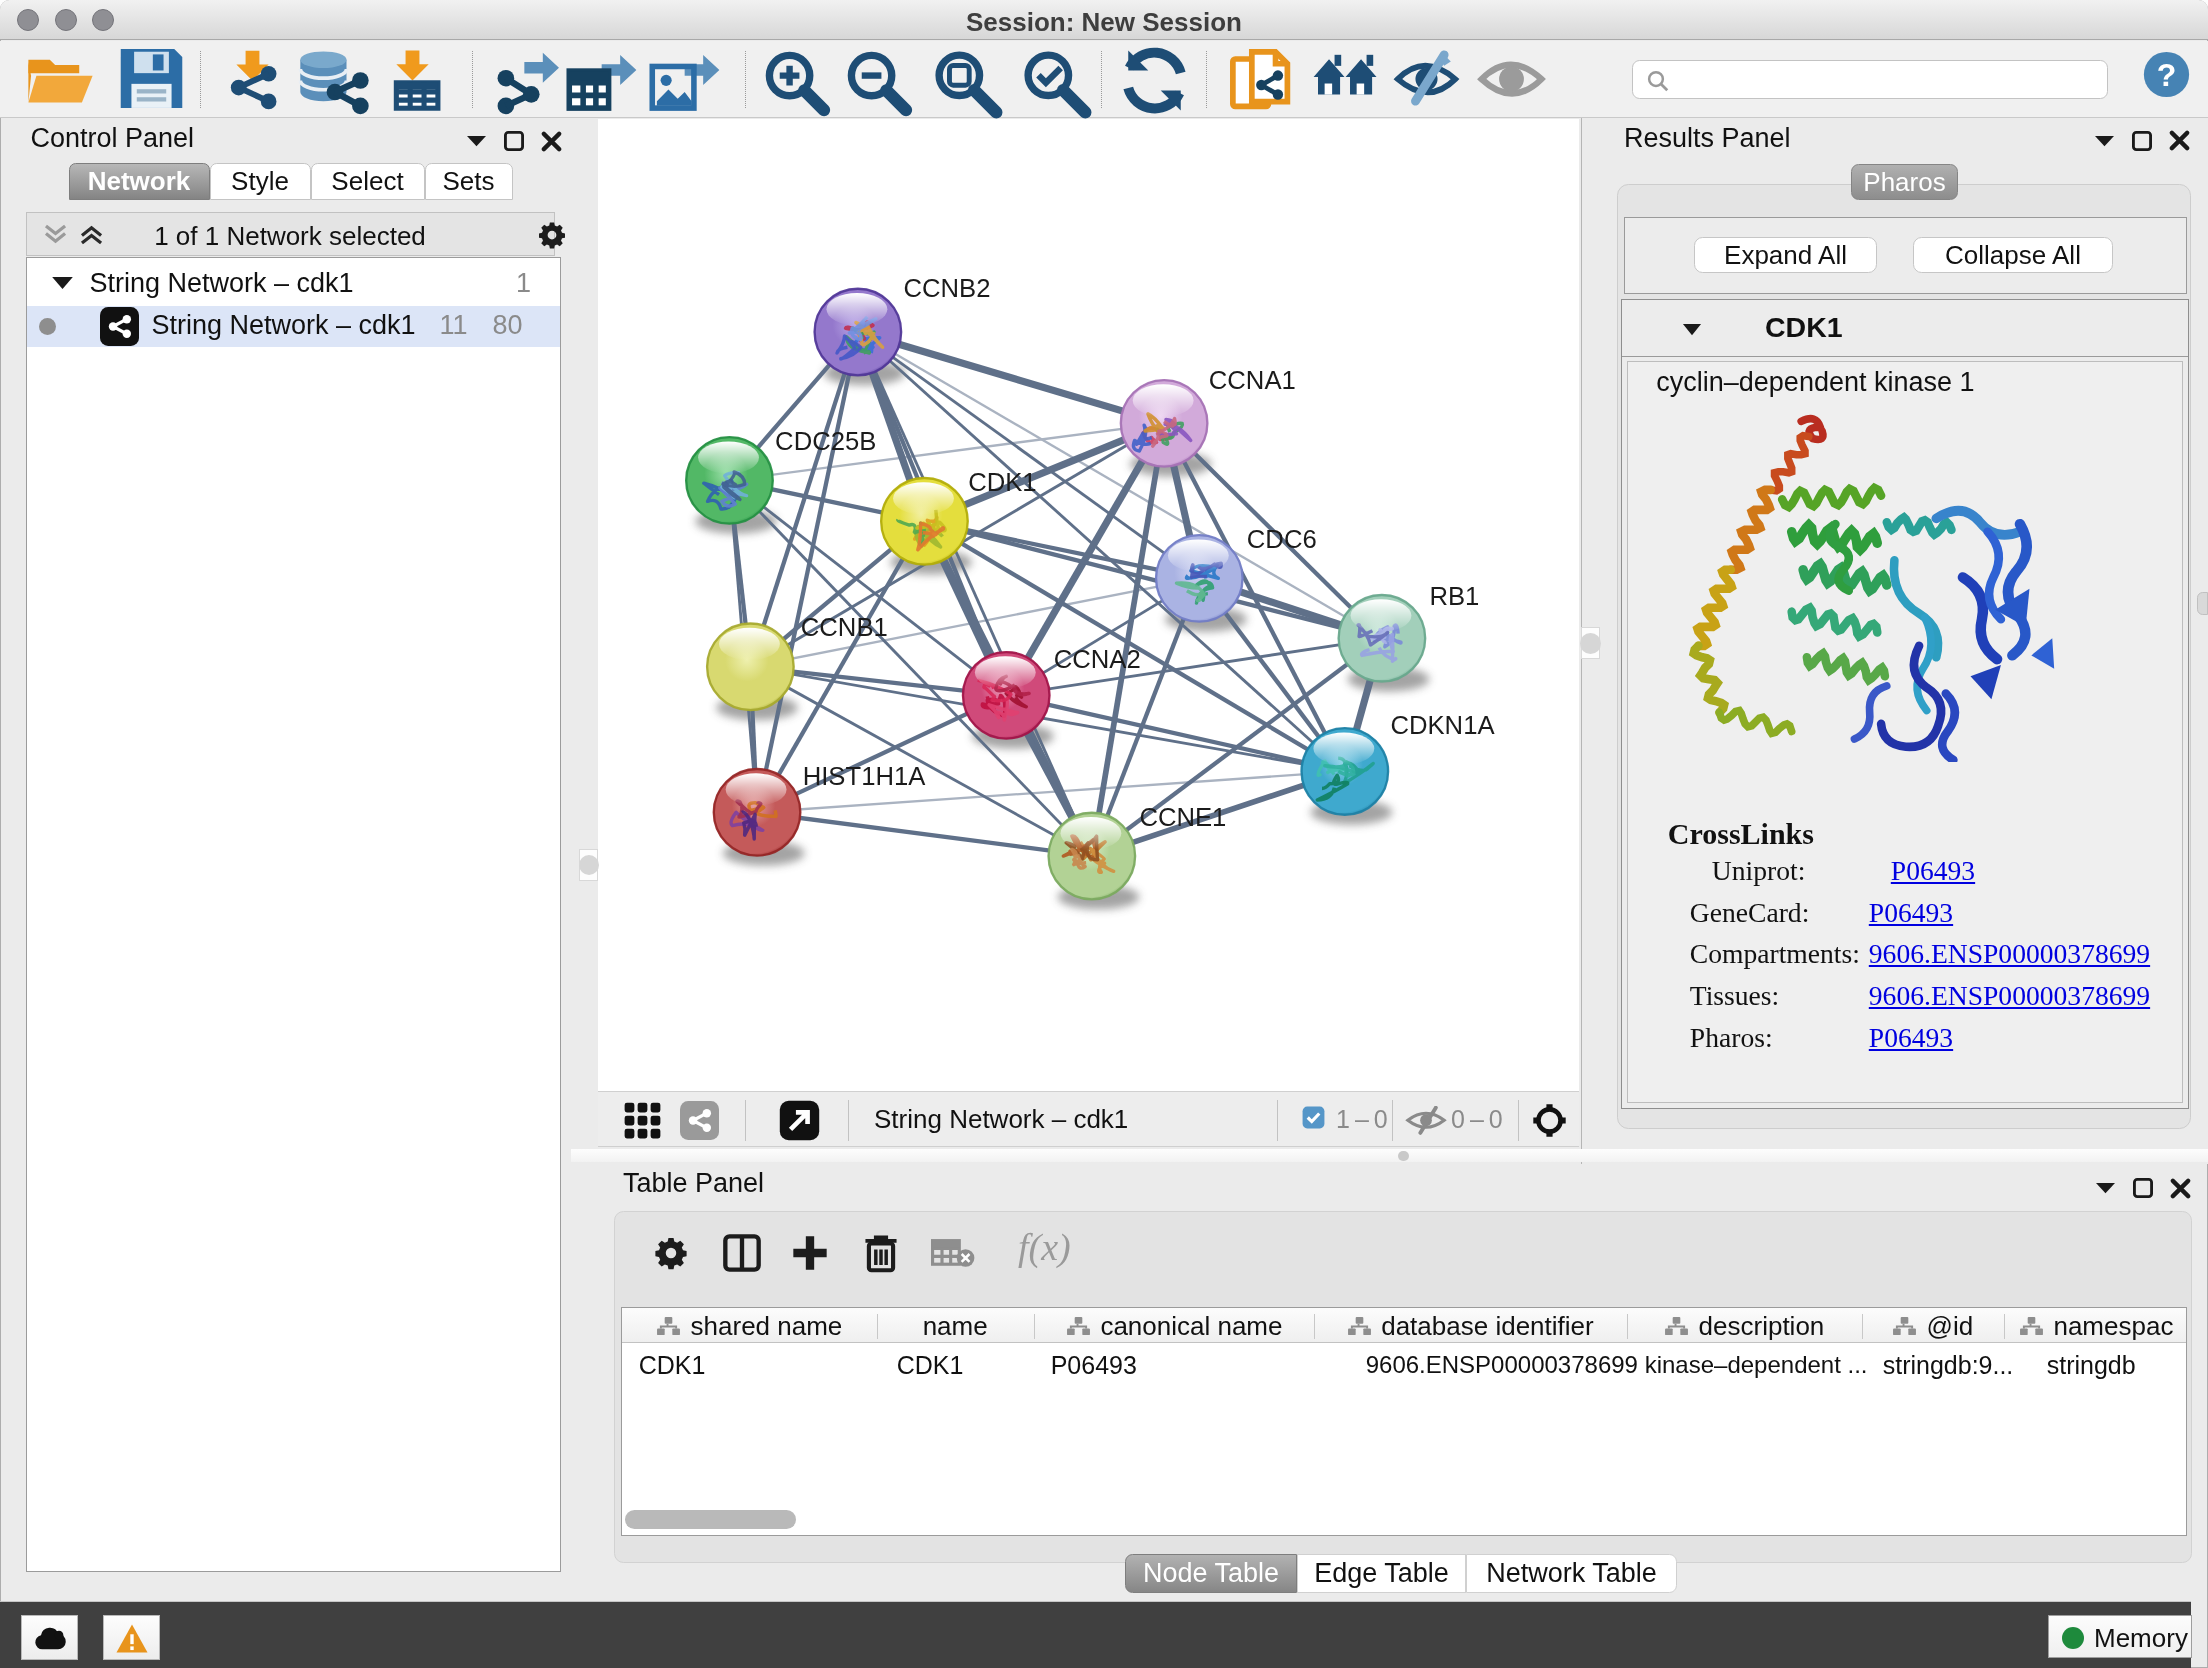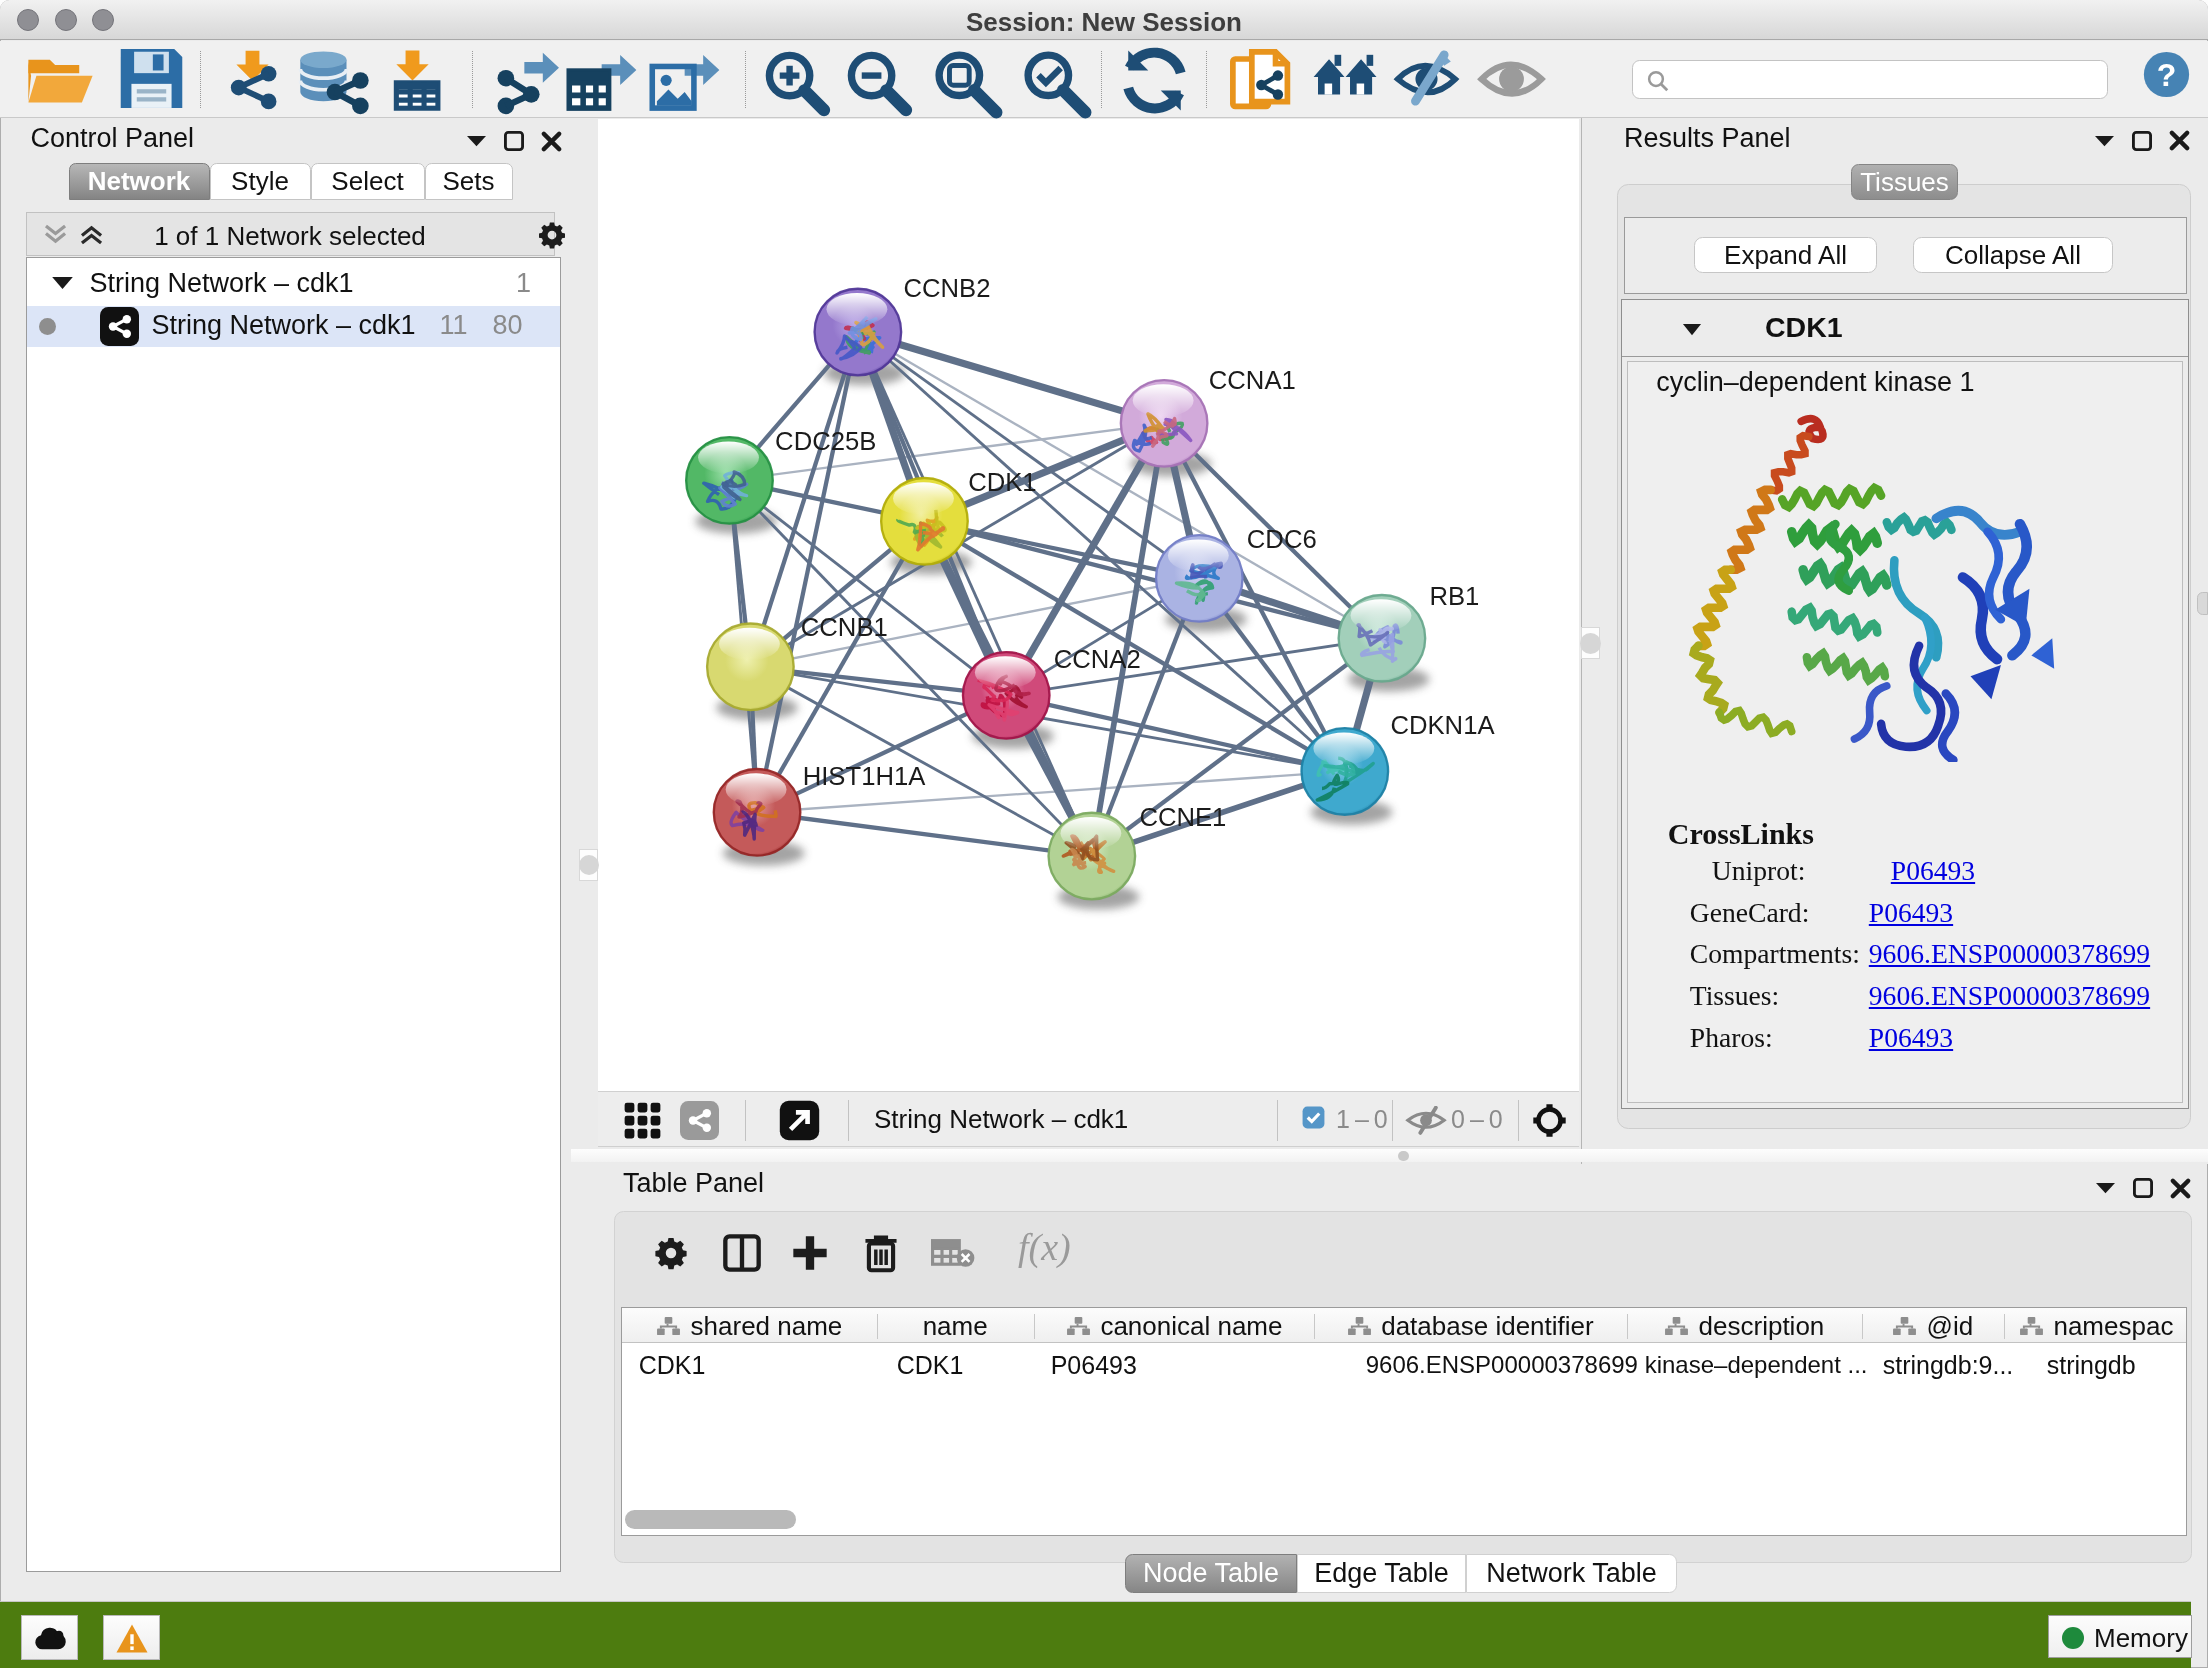--- a/index.html
+++ b/index.html
@@ -37,21 +37,21 @@
 #netcanvas { left:598px; top:119px; width:981px; height:972px; background:#fff; }
 #nettools { left:598px; top:1091px; width:981px; height:56px; background:#ededed; border-top:1px solid #d0d0d0; border-bottom:1px solid #cfcfcf; }
 
 
 #rpanel { left:1581px; top:118px; width:628px; height:1046px; background:#ebebeb; border-left:1px solid #b5b5b5; }
 
 
 #tpanel { left:571px; top:1149px; width:1638px; height:462px; }
 
 
-#statusbar { left:0; top:1601px; width:2191px; height:68px; background:#4d7c0f; border-top:1px solid #c6c6c6; }
+#statusbar { left:0; top:1601px; width:2191px; height:68px; background:#404040; border-top:1px solid #c6c6c6; }
 .sbtn { position:absolute; top:13.3px; width:57px; height:45px; background:linear-gradient(#fdfdfd,#ededed); border:1px solid #b9b9b9; }
 .xrow { position:absolute; left:62px; font-family:"Liberation Serif",serif; font-size:27.6px; }
 .xl { color:#111; }
 .xv { position:absolute; left:179px; color:#0000e0; text-decoration:underline; white-space:nowrap; }
 .thead { position:absolute; top:0; height:36px; font-size:26px; color:#111; display:flex; align-items:center; justify-content:center; }
 .ticon { width:25px; height:21px; margin-right:9.5px; }
 </style>
 </head>
 <body>
 <div id="win">
@@ -527,21 +527,21 @@
     <svg width="21" height="13.3" viewBox="0 0 22 14">
           <path d="M1 2 h20 l-10 11 z" fill="#1a1a1a"></path>
         </svg>
     <svg width="20" height="20" viewBox="0 0 21 21">
           <rect x="1.5" y="1.5" width="18" height="18" fill="none" stroke="#1a1a1a" stroke-width="3" rx="3"></rect>
         </svg>
     <svg width="21" height="21" viewBox="0 0 22 22">
           <path d="M3 3 L19 19 M19 3 L3 19" stroke="#1a1a1a" stroke-width="4.5" stroke-linecap="round"></path>
         </svg>
   </div>
-  <div style="position:absolute;left:269px;top:46px;width:107px;height:36px;background:linear-gradient(#b0b0b0,#8d8d8d);border:1px solid #858585;border-radius:7.6px;z-index:3;color:#fff;font-size:26px;text-align:center;line-height:34px;">Tissues</div>
+  <div style="position:absolute;left:269px;top:46px;width:107px;height:36px;background:linear-gradient(#b0b0b0,#8d8d8d);border:1px solid #858585;border-radius:7.6px;z-index:3;color:#fff;font-size:26px;text-align:center;line-height:34px;">Pharos</div>
   <div style="position:absolute;left:35px;top:66px;width:574px;height:945px;background:#e4e4e4;border:1px solid #cdcdcd;border-radius:11.4px;"></div>
   <div style="position:absolute;left:42px;top:99px;width:563px;height:77px;background:#ececec;border:1.9px solid #9a9a9a;">
     <div style="position:absolute;left:69px;top:19px;width:183px;height:36px;background:#fff;border:1px solid #c6c6c6;border-radius:8.6px;font-size:26px;text-align:center;line-height:34px;color:#111;">Expand All</div>
     <div style="position:absolute;left:288px;top:19px;width:200px;height:36px;background:#fff;border:1px solid #c6c6c6;border-radius:8.6px;font-size:26px;text-align:center;line-height:34px;color:#111;">Collapse All</div>
   </div>
   <div style="position:absolute;left:39px;top:181px;width:568px;height:810px;background:#ececec;border:1.9px solid #8e8e8e;">
     <div style="position:absolute;left:0;top:0;width:100%;height:57px;border-bottom:1.9px solid #9a9a9a;">
       <svg style="position:absolute;left:60px;top:22px;" width="20" height="14.3" viewBox="0 0 21 15">
             <path d="M1 2 h19 l-9.5 12 z" fill="#1a1a1a"></path>
           </svg>

